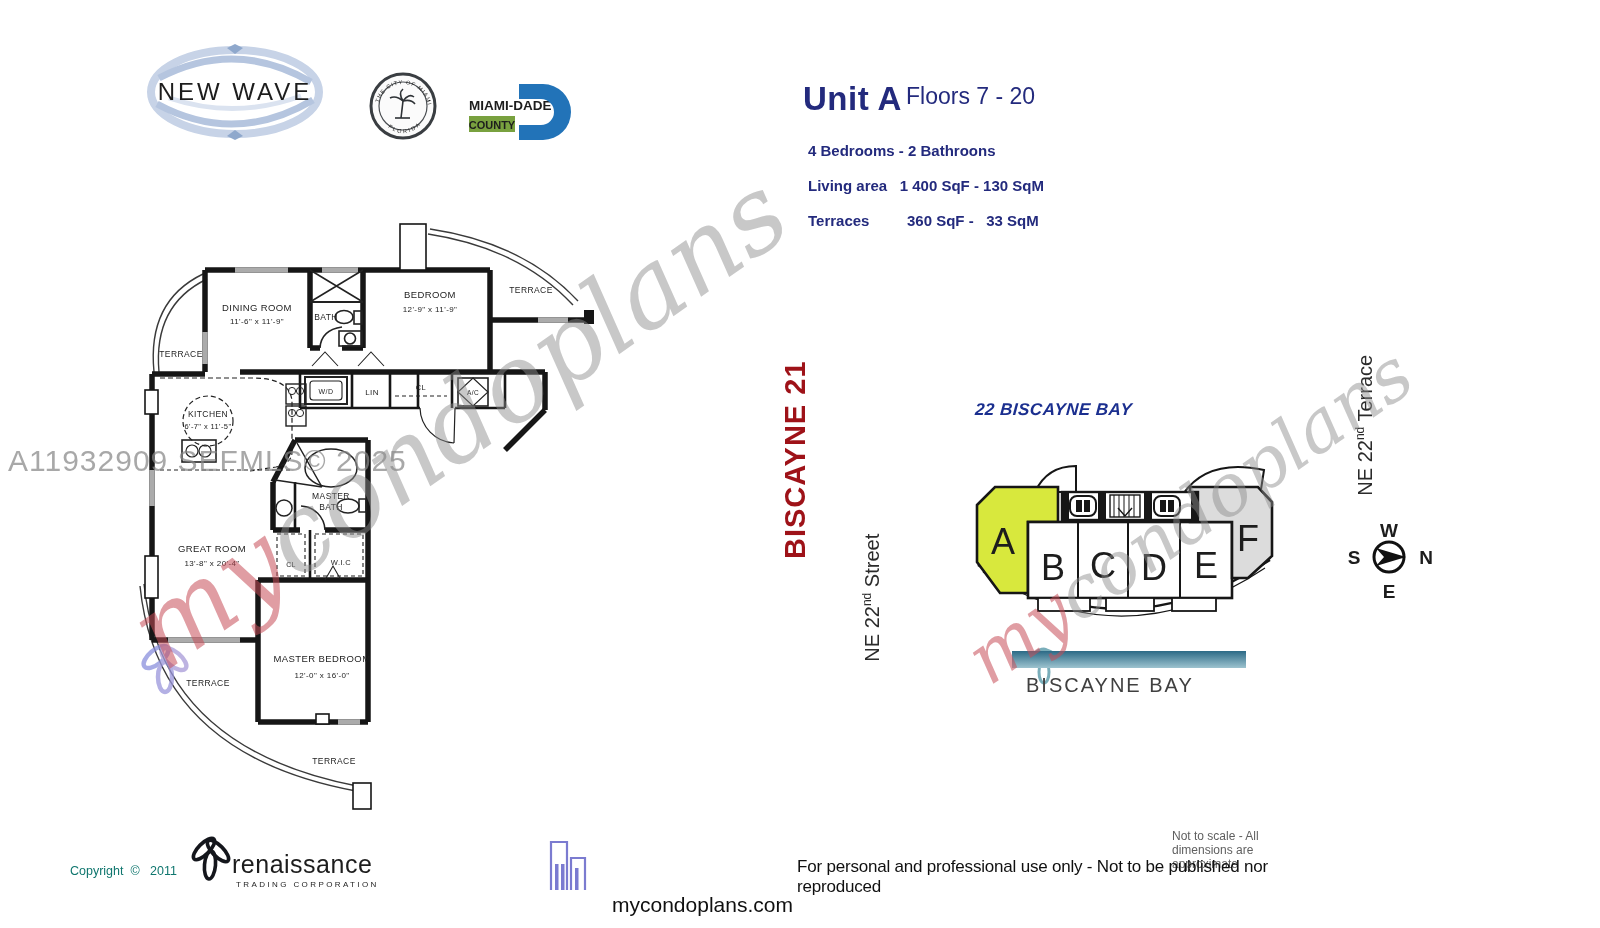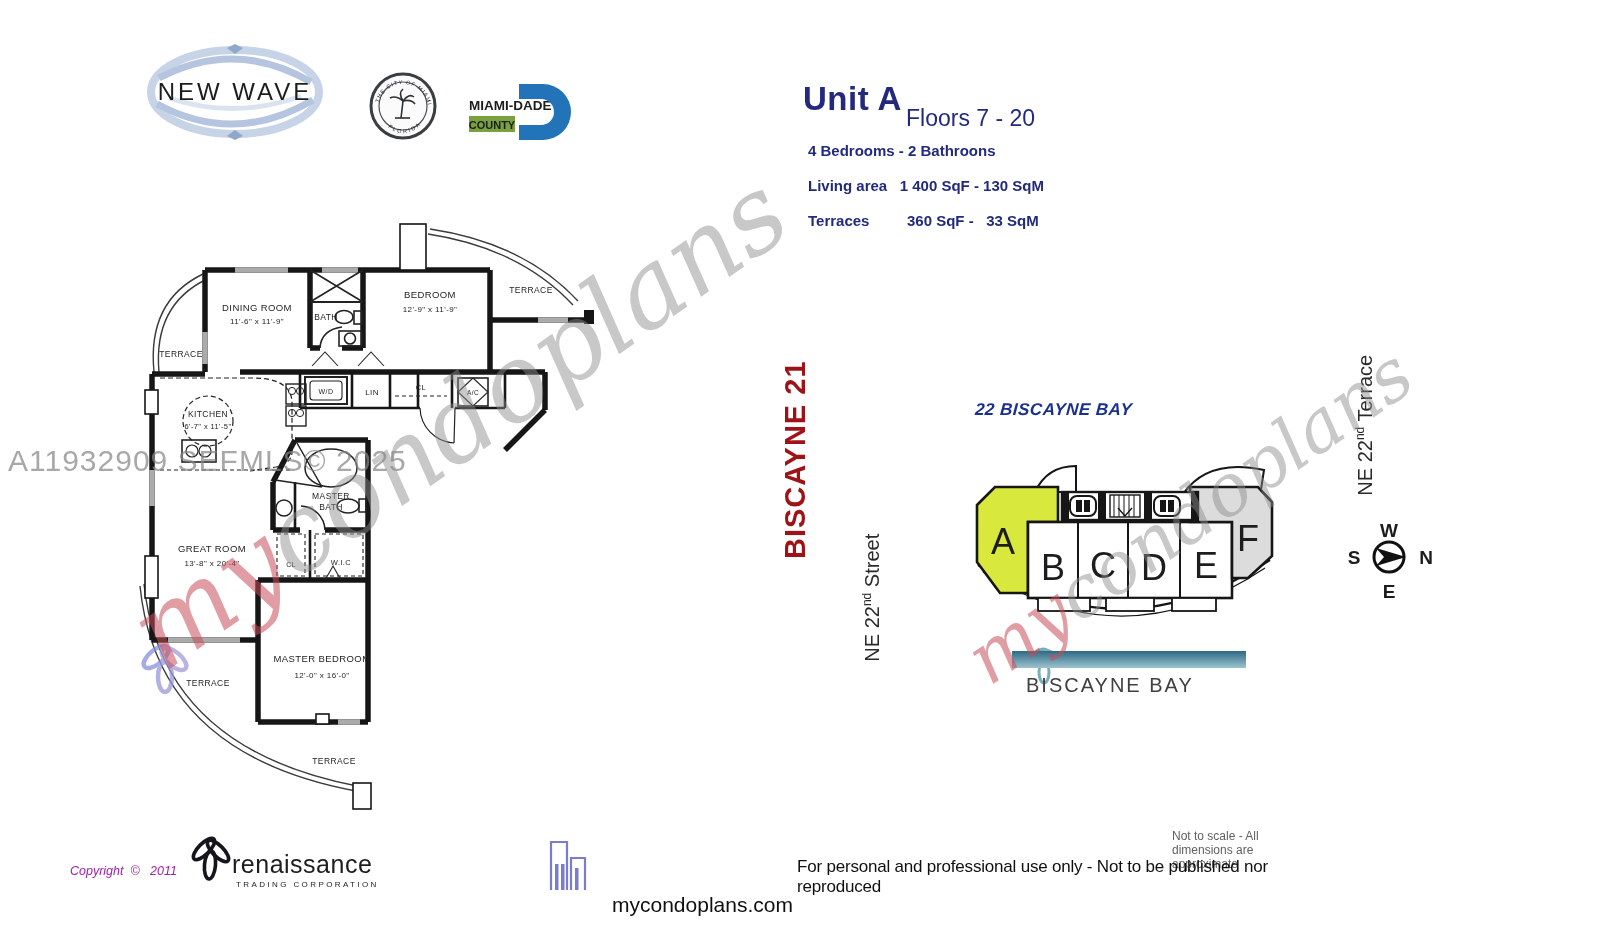--- a/index.html
+++ b/index.html
@@ -2,38 +2,38 @@
 <html><head>
 <meta charset="utf-8">
 <style>
   html,body{margin:0;padding:0;background:#ffffff;}
   body{width:1600px;height:928px;font-family:"Liberation Sans",sans-serif;position:relative;overflow:hidden;}
   .abs{position:absolute;}
   .stage{position:relative;width:1288px;height:928px;background:#fff;}
 
   
   .unit-title{left:803px;top:80px;font-size:33px;font-weight:700;color:#232a7d;letter-spacing:.5px;}
-  .unit-floors{left:906px;top:105px;font-size:23px;font-weight:500;color:#232a7d;}
+  .unit-floors{left:906px;top:83px;font-size:23px;font-weight:500;color:#232a7d;}
   .unit-info{left:808px;top:142px;font-size:15px;font-weight:600;color:#232a7d;line-height:17.5px;white-space:pre;}
 
   
   .vlabel{position:absolute;transform:rotate(-90deg);transform-origin:left bottom;white-space:nowrap;}
   .biscayne21{left:812px;top:526px;font-size:29px;font-weight:700;color:#9e1218;letter-spacing:1px;}
   .street{left:884px;top:638px;font-size:20px;color:#2b2b2b;}
   .terrace-st{left:1377px;top:472px;font-size:20px;color:#2b2b2b;}
   .street sup,.terrace-st sup{font-size:12px;}
   .street span,.terrace-st span{white-space:pre;}
 
   .address22{left:975px;top:400px;font-size:17px;font-weight:700;font-style:italic;color:#1b2f8f;letter-spacing:.5px;transform:skewX(-4deg);}
 
   .bay-bar{left:1012px;top:651px;width:234px;height:17px;background:linear-gradient(#2c6a86,#9dc3cf);}
   .bay-text{left:1026px;top:674px;font-size:20px;color:#404040;letter-spacing:2px;}
 
   .not-to-scale{left:1172px;top:829px;font-size:12px;color:#5f5f5f;}
-  .copyright{left:70px;top:864px;font-size:12.5px;color:#a21caf;white-space:pre;font-style:italic;}
+  .copyright{left:70px;top:864px;font-size:12.5px;color:#0f766e;white-space:pre;}
   .site{left:612px;top:893px;font-size:21px;color:#101010;}
   .disclaimer{left:797px;top:857px;font-size:17px;color:#101010;letter-spacing:-0.2px;}
 
   
   .wm{pointer-events:none;font-family:"DejaVu Serif",serif;font-style:italic;}
   .wm-plan{left:85px;top:398px;width:640px;text-align:center;font-size:106px;transform:rotate(-35deg);}
   .wm-key{left:935px;top:498px;width:440px;text-align:center;font-size:72px;transform:rotate(-35deg);}
   .wm .my{color:rgba(198,76,88,0.55);}
   .wm .rest{color:rgba(140,140,140,0.48);}
   .wm-mls{left:8px;top:444px;font-size:30px;color:rgba(135,135,135,0.72);letter-spacing:1px;font-family:"Liberation Sans",sans-serif;pointer-events:none;}

